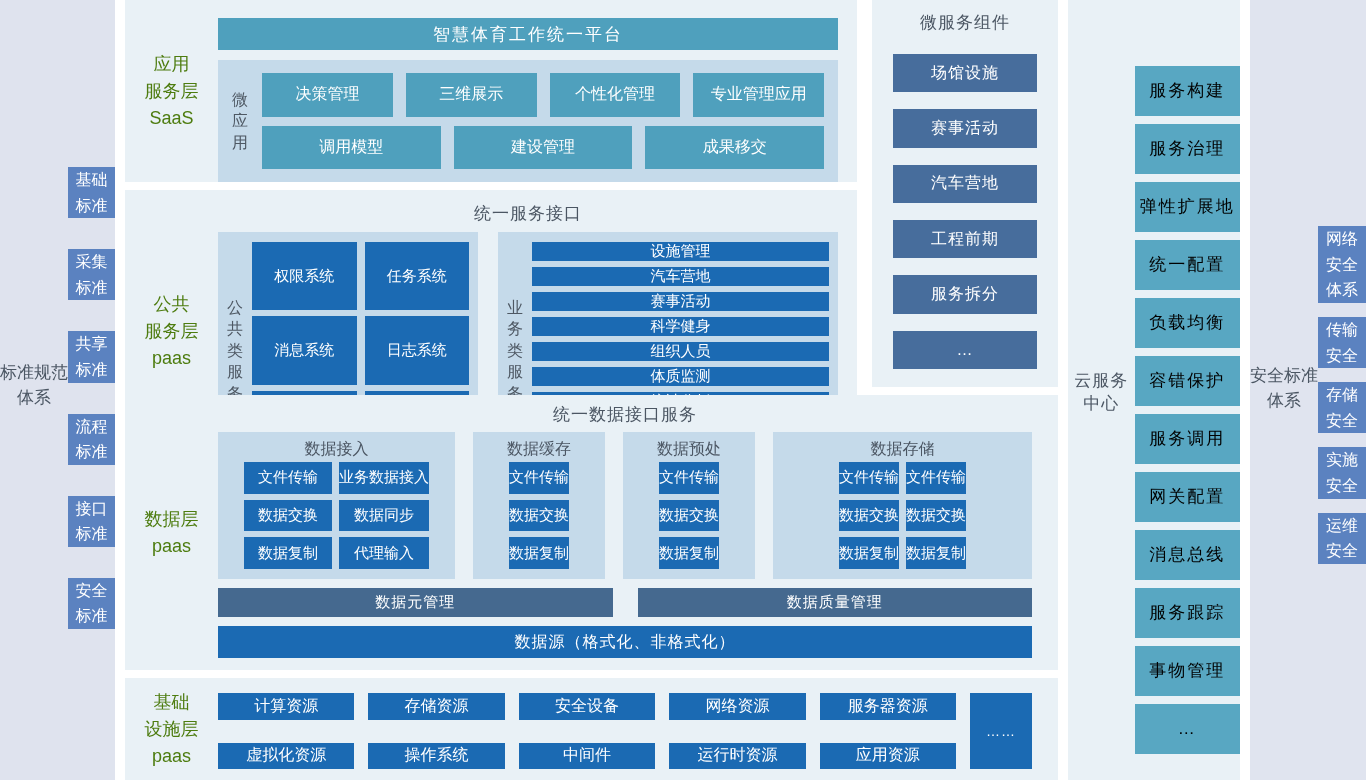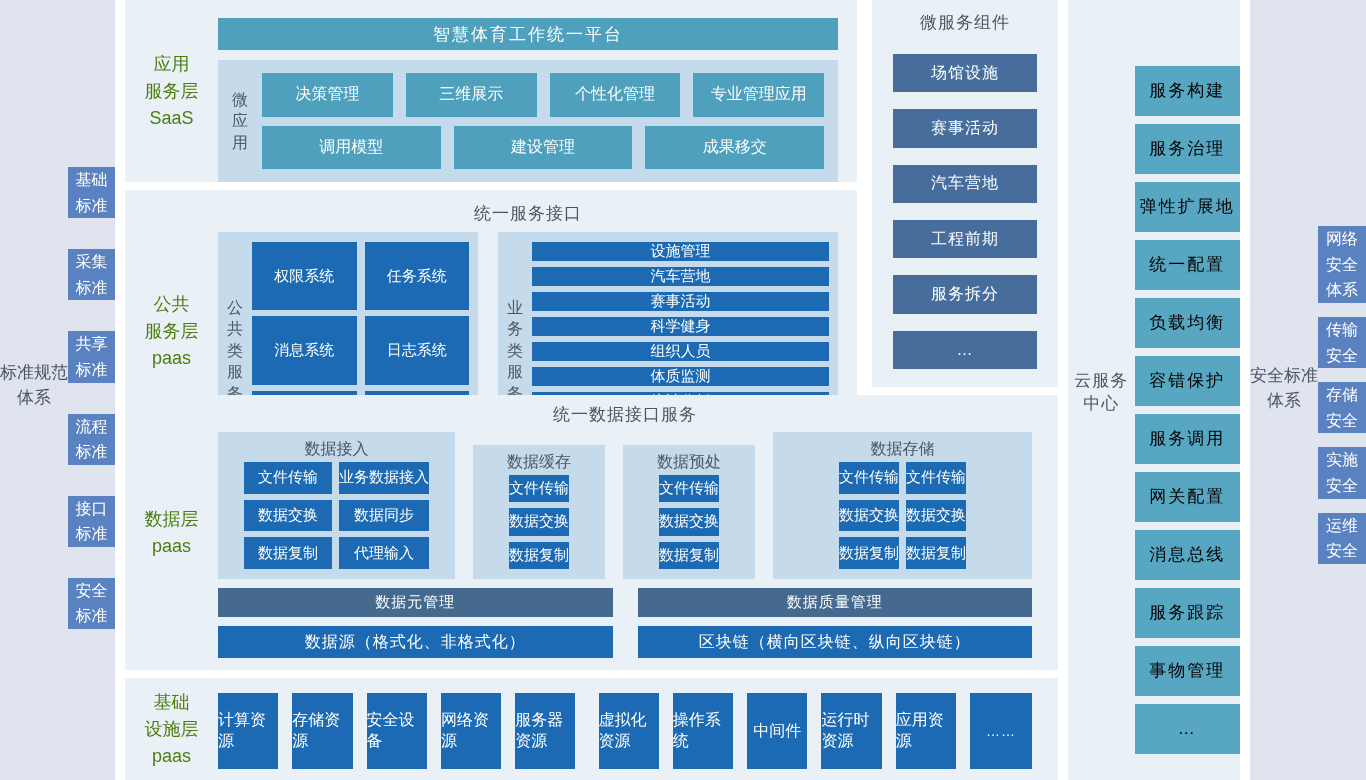--- a/index.html
+++ b/index.html
@@ -66,33 +66,33 @@
             display:flex; align-items:center; justify-content:center; }
 
   
   .panel-c { height:275px; display:flex; }
   .panel-c-content { flex:1; padding:8px 26px 8px 0; display:flex; flex-direction:column; }
   .dgroups { margin-top:6px; height:147px; display:flex; gap:18px; }
   .dgroup { background:#c5daea; padding:4px 10px 10px; display:flex; flex-direction:column;align-items:center; }
   .dg-title { height:26px; line-height:26px; text-align:center; color:#4b5663; font-size:16px; }
   .dg-grid { flex:1; display:grid; gap:6px 7px; }
   .dg1 { width:237px; } .dg1 .dg-grid { grid-template-columns:88px 1fr; }
-  .dg2, .dg3 { width:132px;margin-top:13px; } .dg2 .dg-grid, .dg3 .dg-grid { grid-template-columns:1fr; }
+  .dg2, .dg3 { width:132px; } .dg2 .dg-grid, .dg3 .dg-grid { grid-template-columns:1fr; }
   .dg4 { flex:1; } .dg4 .dg-grid { grid-template-columns:1fr 1fr; }
   .dchip { background:#1b6ab3; color:#fff; font-size:15px;
            display:flex; align-items:center; justify-content:center; }
   .bar-row { display:flex; gap:25px; margin-top:9px; }
   .bar { flex:1; color:#fff; display:flex; align-items:center; justify-content:center; }
   .bar.slate { height:29px; background:#45698f; font-size:15px; letter-spacing:1px; }
   .bar.blue  { height:32px; background:#1b6ab3; font-size:16px; letter-spacing:1px; }
 
   
   .panel-d { flex:1; display:flex; }
   .infra-content { flex:1; display:flex; gap:14px; padding:15px 26px 11px 0; }
-  .infra-rows { flex:1; display:flex; flex-direction:row; gap:23px; }
+  .infra-rows { flex:1; display:flex; flex-direction:column; gap:23px; }
   .infra-row { flex:1; display:flex; gap:14px; }
   .infra-btn { flex:1; background:#1b6ab3; color:#fff; font-size:16px;
                display:flex; align-items:center; justify-content:center; }
   .more-box { width:62px; background:#1b6ab3; color:#fff; font-size:14px; letter-spacing:1px;
               display:flex; align-items:center; justify-content:center; }
 
   
   .cloud-panel { width:172px; display:flex; align-items:center; padding:4px 0 0; }
   .cloud-boxes { margin-top:35px; width:142px; display:flex; flex-direction:column; gap:8px; }
   .cloud-box { height:50px; background:#58a7c2; color:#000000; font-size:17px; letter-spacing:2px;
@@ -255,21 +255,20 @@
               <div class="dchip">数据复制</div>
             </div>
           </div>
         </div>
         <div class="bar-row">
           <div class="bar slate">数据元管理</div>
           <div class="bar slate">数据质量管理</div>
         </div>
         <div class="bar-row">
           <div class="bar blue">数据源（格式化、非格式化）</div>
-          <div class="bar blue">区块链（横向区块链、纵向区块链）</div>
         </div>
       </div>
     </section>
 
     <section class="panel panel-d">
       <div class="layer-label">基础
 设施层
 paas</div>
       <div class="infra-content">
         <div class="infra-rows">

